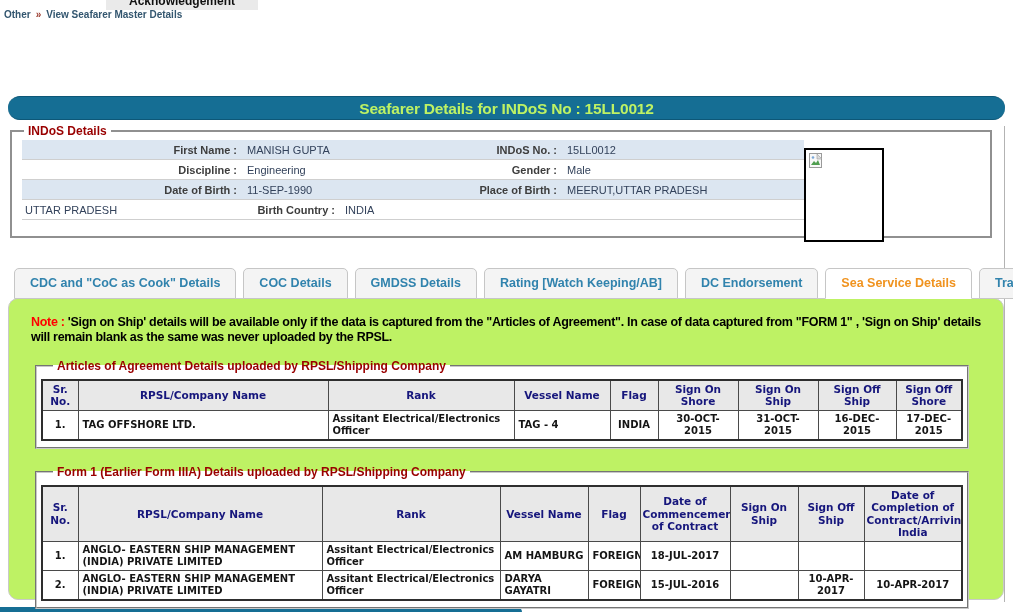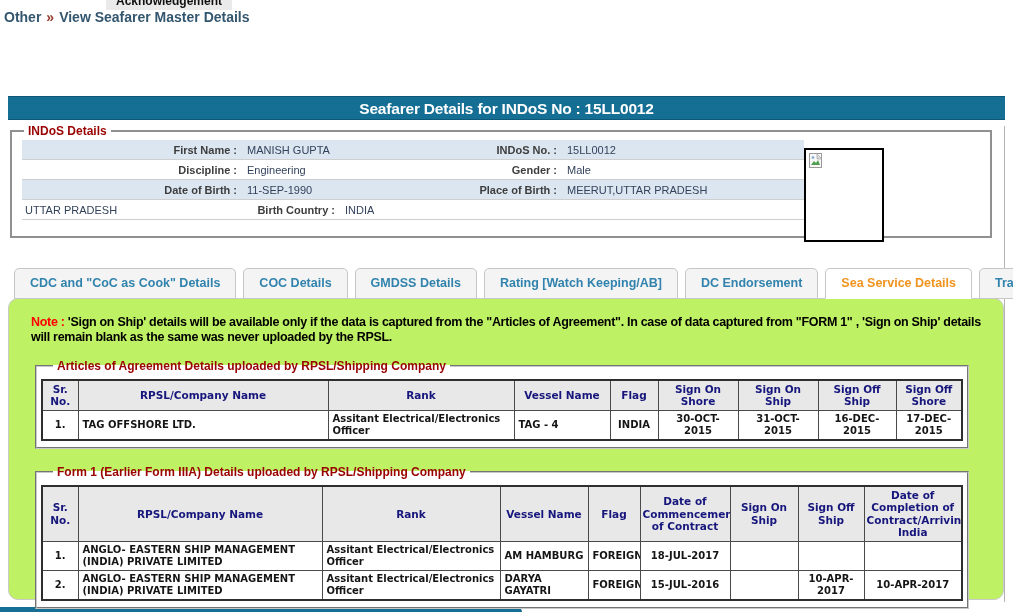--- a/index.html
+++ b/index.html
@@ -7,43 +7,43 @@
   body {
     position: relative;
     font-family: "Liberation Sans", sans-serif;
     background: #ffffff;
     overflow: hidden;
   }
 
   
   .top-menu-item {
     position: absolute; left: 106px; top: 0; height: 10px;
-    overflow: hidden; background: #eaeaea; padding: 0 10px;
+    overflow: hidden; background: #eaeaea; padding: 0 23px;
   }
   .top-menu-item span {
     display: block; margin-top: -6px;
     font-size: 12px; font-weight: bold; color: #101010;
   }
 
   
   .breadcrumb {
     position: absolute; left: 4px; top: 9px;
-    font-size: 14px; font-weight: bold; color: #33566f;
+    font-size: 10px; font-weight: bold; color: #33566f;
     white-space: nowrap;
   }
   .breadcrumb .crumb { color: #33566f; cursor: pointer; }
   .breadcrumb .sep { color: #9a3b2e; margin: 0 5px; }
 
   
   .title-bar {
     position: absolute; left: 8px; top: 96px; width: 997px; height: 24px;
     background: var(--teal, #156e94);
     border-top: 1px solid #0d5777; border-bottom: 1px solid #0d5777;
-    color: #ffffff; font-size: 15.5px; font-weight: bold;
-    text-align: center; line-height: 23px; letter-spacing: -0.2px;
+    color: #bef264; font-size: 15.5px; font-weight: bold;
+    text-align: center; line-height: 23px; letter-spacing: -0.2px; border-radius: 12px;
   }
 
   
   fieldset.indos-fieldset {
     position: absolute; left: 10px; top: 124px; width: 982px; height: 114px;
     border: 2px solid #909090; background: #fff; padding: 0 0 0 0;
   }
   fieldset.indos-fieldset > legend,
   fieldset.tbl-fieldset > legend {
     color: var(--maroon, #990000); font-weight: bold; font-size: 12px;

